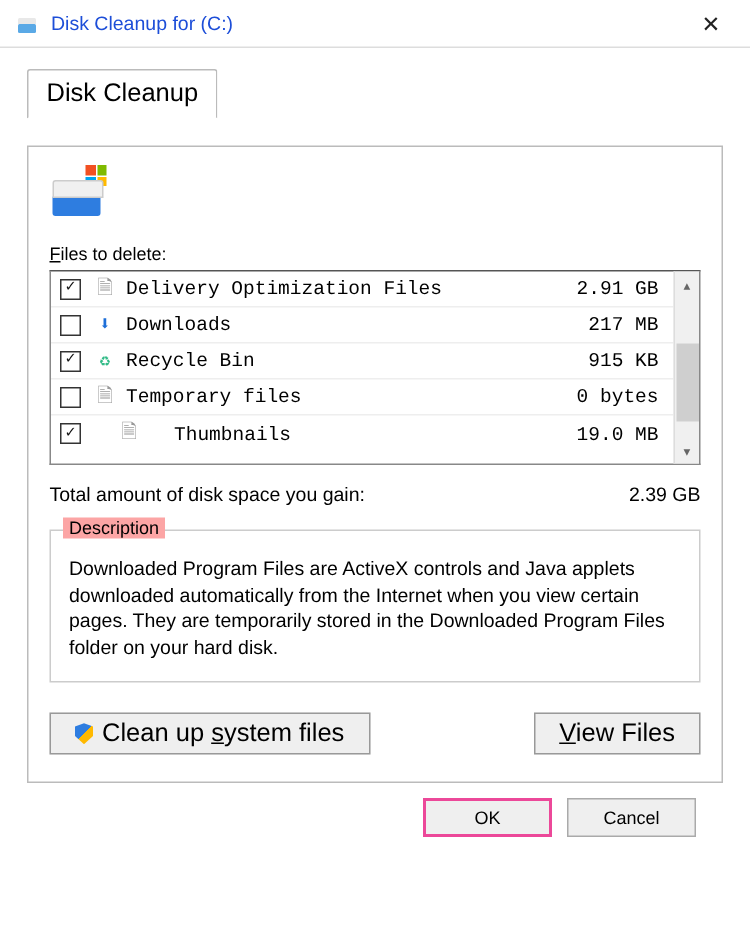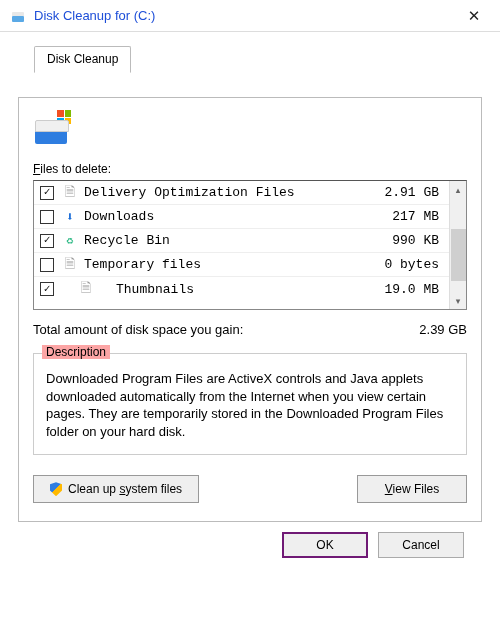--- a/index.html
+++ b/index.html
@@ -38,26 +38,26 @@
   .close-btn {
     width:44px; height:30px;
     display:flex; align-items:center; justify-content:center;
     font-size:15px; color:#222; background:transparent; border:none;
   }
 
   .content { padding: 14px 18px 14px 18px; }
 
   .tab-strip { position: relative; height:26px; }
   .tab {
-    position:absolute; top:0; left:16px;
+    position:absolute; top:0; left:0;
     padding:5px 12px 6px 12px;
     border:1px solid #bbb;
     border-bottom:1px solid #fff;
     background:#fff;
-    font-size:12px;
+    font-size:17px;
     border-radius:2px 2px 0 0;
     z-index:2;
   }
   .tab-panel {
     border:1px solid #bbb;
     margin-top:25px;
     padding:14px 14px 18px 14px;
     position: relative;
   }
 
@@ -160,21 +160,21 @@
   .desc-text { font-size:13px; line-height:1.35; }
 
   .btn-row {
     display:flex; justify-content:space-between;
     margin-top:20px;
   }
   .winbtn {
     min-width:110px; height:28px;
     border:1px solid #999;
     background:#efefef;
-    font-size:12px;
+    font-size:17px;
     padding:0 16px;
     display:inline-flex; align-items:center; justify-content:center; gap:6px;
   }
   .winbtn .shield {
     width:12px; height:14px; position:relative;
   }
   .winbtn .shield::before {
     content:""; position:absolute; inset:0;
     background:
       linear-gradient(135deg, #2e7de0 50%, #ffb900 50%);
@@ -186,21 +186,21 @@
     display:flex; justify-content:flex-end; gap:10px;
     padding:10px 18px 0 18px;
   }
   .dlgbtn {
     min-width:86px; height:26px;
     border:1px solid #aaa;
     background:#efefef;
     font-size:12px;
   }
   .dlgbtn.default {
-    border:2px solid #701a75;
+    border:2px solid #ec4899;
   }
 </style>
 </head>
 <body>
 
 <div class="titlebar">
   <span class="icon"></span>
   <span class="title">Disk Cleanup for  (C:)</span>
   <button class="close-btn">
     <span>✕</span>
@@ -238,21 +238,21 @@
           <div class="listbox-row">
             <span class="cb"></span>
             <span class="file-icon download"></span>
             <span class="row-label">Downloads</span>
             <span class="row-size">217 MB</span>
           </div>
           <div class="listbox-row">
             <span class="cb checked"></span>
             <span class="file-icon recycle"></span>
             <span class="row-label">Recycle Bin</span>
-            <span class="row-size">990 KB</span>
+            <span class="row-size">915 KB</span>
           </div>
           <div class="listbox-row">
             <span class="cb"></span>
             <span class="file-icon page"></span>
             <span class="row-label">Temporary files</span>
             <span class="row-size">0 bytes</span>
           </div>
           <div class="listbox-row">
             <span class="cb checked"></span>
             <span class="file-icon page"></span>

